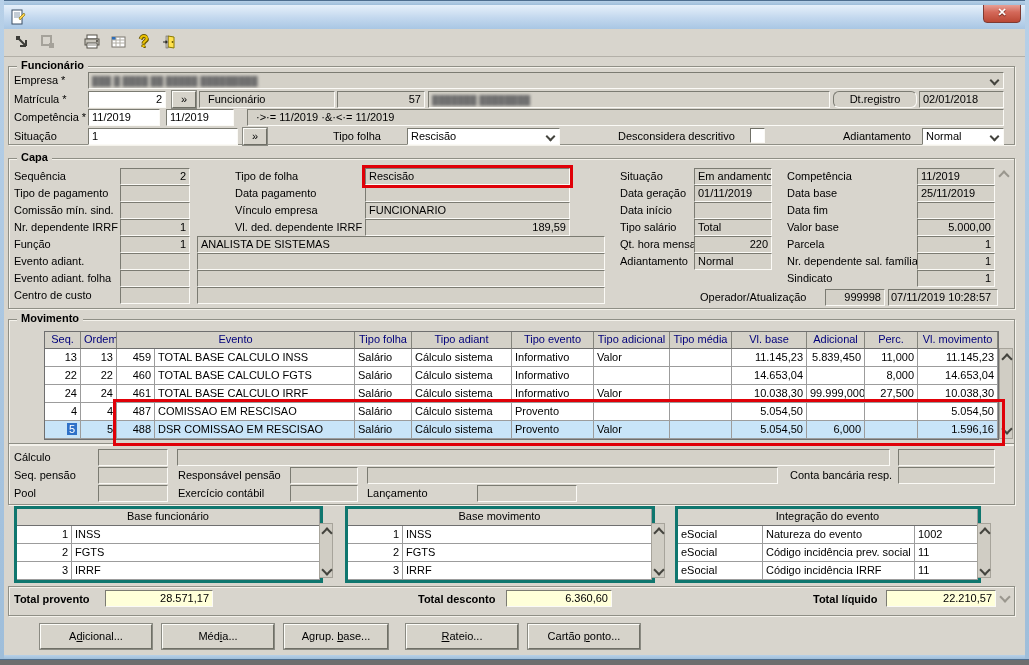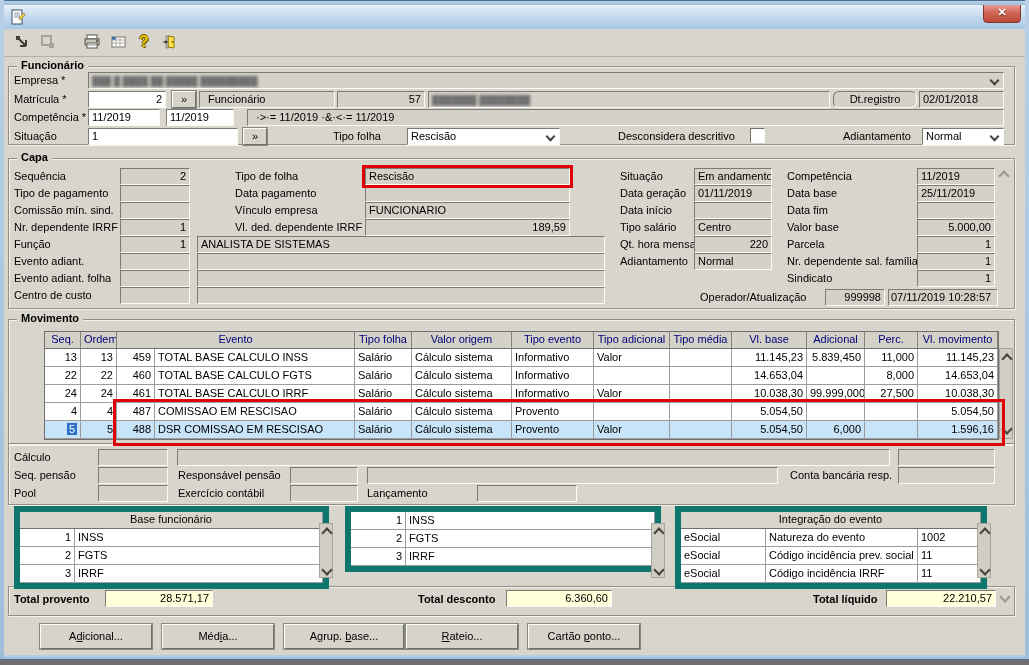--- a/index.html
+++ b/index.html
@@ -32,21 +32,21 @@
   .cchev{position:absolute;right:5px;top:4px;width:5px;height:5px;border-right:2px solid #44443e;border-bottom:2px solid #44443e;transform:rotate(45deg);}
   .cb{position:absolute;width:13px;height:13px;background:#fff;border:1px solid;border-color:#6f6f66 #fbfaf6 #fbfaf6 #6f6f66;}
   .redact{filter:blur(1.6px);color:#6f6f6f;font-size:9px;line-height:15px;}
   .mtable{position:absolute;display:grid;grid-template-columns:36px 36px 38px 200px 57px 100px 82px 76px 62px 75px 58px 53px 80px;border:1px solid #6f6f6f;background:#fff;z-index:2;}
   .mtable>div{box-sizing:border-box;height:18px;line-height:16px;border-right:1px solid #9c9c9c;border-bottom:1px solid #9c9c9c;padding:0 3px;overflow:hidden;white-space:nowrap;background:#fff;}
   .mtable>.mh{height:17px;background:#d4d1c8;color:#00007b;text-align:center;border-right:1px solid #84847c;border-bottom:1px solid #6f6f6f;line-height:15px;}
   .evh{grid-column:span 2;}
   .sel{background:#c8e4f8 !important;}
   .selhl{background:#2f71c8;color:#fff;padding:0 2px;}
   .redbox{position:absolute;border:3px solid #e00008;z-index:10;}
-  .ltable{position:absolute;display:grid;border:6px solid #0f766e;background:#fff;z-index:2;}
+  .ltable{position:absolute;display:grid;border:3px solid #0f766e;background:#fff;z-index:2;}
   .ltable>div{box-sizing:border-box;height:18px;line-height:16px;border-right:1px solid #9c9c9c;border-bottom:1px solid #9c9c9c;padding:0 3px;overflow:hidden;white-space:nowrap;background:#fff;}
   .ltable>.lh{height:17px;background:#d8d5cd;text-align:center;border-bottom:1px solid #6f6f6f;line-height:15px;}
   .sb{position:absolute;width:14px;background:#d0cdc4;border:1px solid #a7a49b;box-sizing:border-box;z-index:2;}
 </style>
 </head>
 <body>
 
 <div class="page">
 <div class="window">
 
@@ -180,21 +180,21 @@
   <span class="lbl" style="left:235px;top:221px;">Vl. ded. dependente IRRF</span>
   <div class="field num" style="left:365px;top:219px;width:205px;">189,59</div>
 
   <span class="lbl" style="left:620px;top:170px;">Situação</span>
   <div class="field" style="left:694px;top:168px;width:78px;">Em andamento</div>
   <span class="lbl" style="left:620px;top:187px;">Data geração</span>
   <div class="field" style="left:694px;top:185px;width:78px;">01/11/2019</div>
   <span class="lbl" style="left:620px;top:204px;">Data início</span>
   <div class="field" style="left:694px;top:202px;width:78px;"></div>
   <span class="lbl" style="left:620px;top:221px;">Tipo salário</span>
-  <div class="field" style="left:694px;top:219px;width:78px;">Centro</div>
+  <div class="field" style="left:694px;top:219px;width:78px;">Total</div>
   <span class="lbl" style="left:620px;top:238px;">Qt. hora mensal</span>
   <div class="field num" style="left:694px;top:236px;width:78px;">220</div>
   <span class="lbl" style="left:620px;top:255px;">Adiantamento</span>
   <div class="field" style="left:694px;top:253px;width:78px;">Normal</div>
 
   <span class="lbl" style="left:787px;top:170px;">Competência</span>
   <div class="field" style="left:917px;top:168px;width:78px;">11/2019</div>
   <span class="lbl" style="left:787px;top:187px;">Data base</span>
   <div class="field" style="left:917px;top:185px;width:78px;">25/11/2019</div>
   <span class="lbl" style="left:787px;top:204px;">Data fim</span>
@@ -213,21 +213,21 @@
   <div class="field" style="left:888px;top:289px;width:110px;padding:0 2px;">07/11/2019 10:28:57</div>
 
   <div class="gb" style="left:8px;top:319px;width:1005px;height:124px;">
     <span class="legend">Movimento</span>
   </div>
   <div class="mtable" style="left:44px;top:331px;">
     <div class="mh">Seq.</div>
     <div class="mh">Ordem</div>
     <div class="mh evh">Evento</div>
     <div class="mh">Tipo folha</div>
-    <div class="mh">Valor origem</div>
+    <div class="mh">Tipo adiant</div>
     <div class="mh">Tipo evento</div>
     <div class="mh">Tipo adicional</div>
     <div class="mh">Tipo média</div>
     <div class="mh">Vl. base</div>
     <div class="mh">Adicional</div>
     <div class="mh">Perc.</div>
     <div class="mh">Vl. movimento</div>
 
     <div class="num">13</div>
     <div class="num">13</div>
@@ -332,20 +332,21 @@
     <div>FGTS</div>
     <div class="num">3</div>
     <div>IRRF</div>
   </div>
   <div class="sb" style="left:319px;top:523px;height:55px;">
     <span class="chev up" style="position:absolute;left:3px;top:5px;"></span>
     <span class="chev" style="position:absolute;left:3px;top:42px;"></span>
   </div>
 
   <div class="ltable" style="left:345px;top:506px;grid-template-columns:55px 249px;">
+    <div class="lh" style="grid-column:span 2;">Base movimento</div>
     <div class="num">1</div>
     <div>INSS</div>
     <div class="num">2</div>
     <div>FGTS</div>
     <div class="num">3</div>
     <div>IRRF</div>
   </div>
   <div class="sb" style="left:651px;top:523px;height:55px;">
     <span class="chev up" style="position:absolute;left:3px;top:5px;"></span>
     <span class="chev" style="position:absolute;left:3px;top:42px;"></span>
@@ -372,21 +373,21 @@
   <span class="lbl b" style="left:14px;top:593px;">Total provento</span>
   <div class="field yellow num" style="left:105px;top:590px;width:108px;">28.571,17</div>
   <span class="lbl b" style="left:418px;top:593px;">Total desconto</span>
   <div class="field yellow num" style="left:506px;top:590px;width:106px;">6.360,60</div>
   <span class="lbl b" style="left:813px;top:593px;">Total líquido</span>
   <div class="field yellow num" style="left:886px;top:590px;width:110px;">22.210,57</div>
   <span class="chev dis" style="left:1001px;top:593px;"></span>
 
   <div class="btn pushbtn" style="left:40px;top:624px;width:112px;"><span>A</span><span class="u">d</span><span>icional...</span></div>
   <div class="btn pushbtn" style="left:162px;top:624px;width:112px;"><span>Méd</span><span class="u">i</span><span>a...</span></div>
-  <div class="btn pushbtn" style="left:284px;top:624px;width:120px;"><span>Agrup. </span><span class="u">b</span><span>ase...</span></div>
+  <div class="btn pushbtn" style="left:284px;top:624px;width:104px;"><span>Agrup. </span><span class="u">b</span><span>ase...</span></div>
   <div class="btn pushbtn" style="left:406px;top:624px;width:112px;"><span></span><span class="u">R</span><span>ateio...</span></div>
   <div class="btn pushbtn" style="left:528px;top:624px;width:112px;"><span>Cartão </span><span class="u">p</span><span>onto...</span></div>
 
   <div class="edge t"></div>
   <div class="edge b"></div>
   <div class="edge l"></div>
   <div class="edge r"></div>
 </div>
 </div>
 

